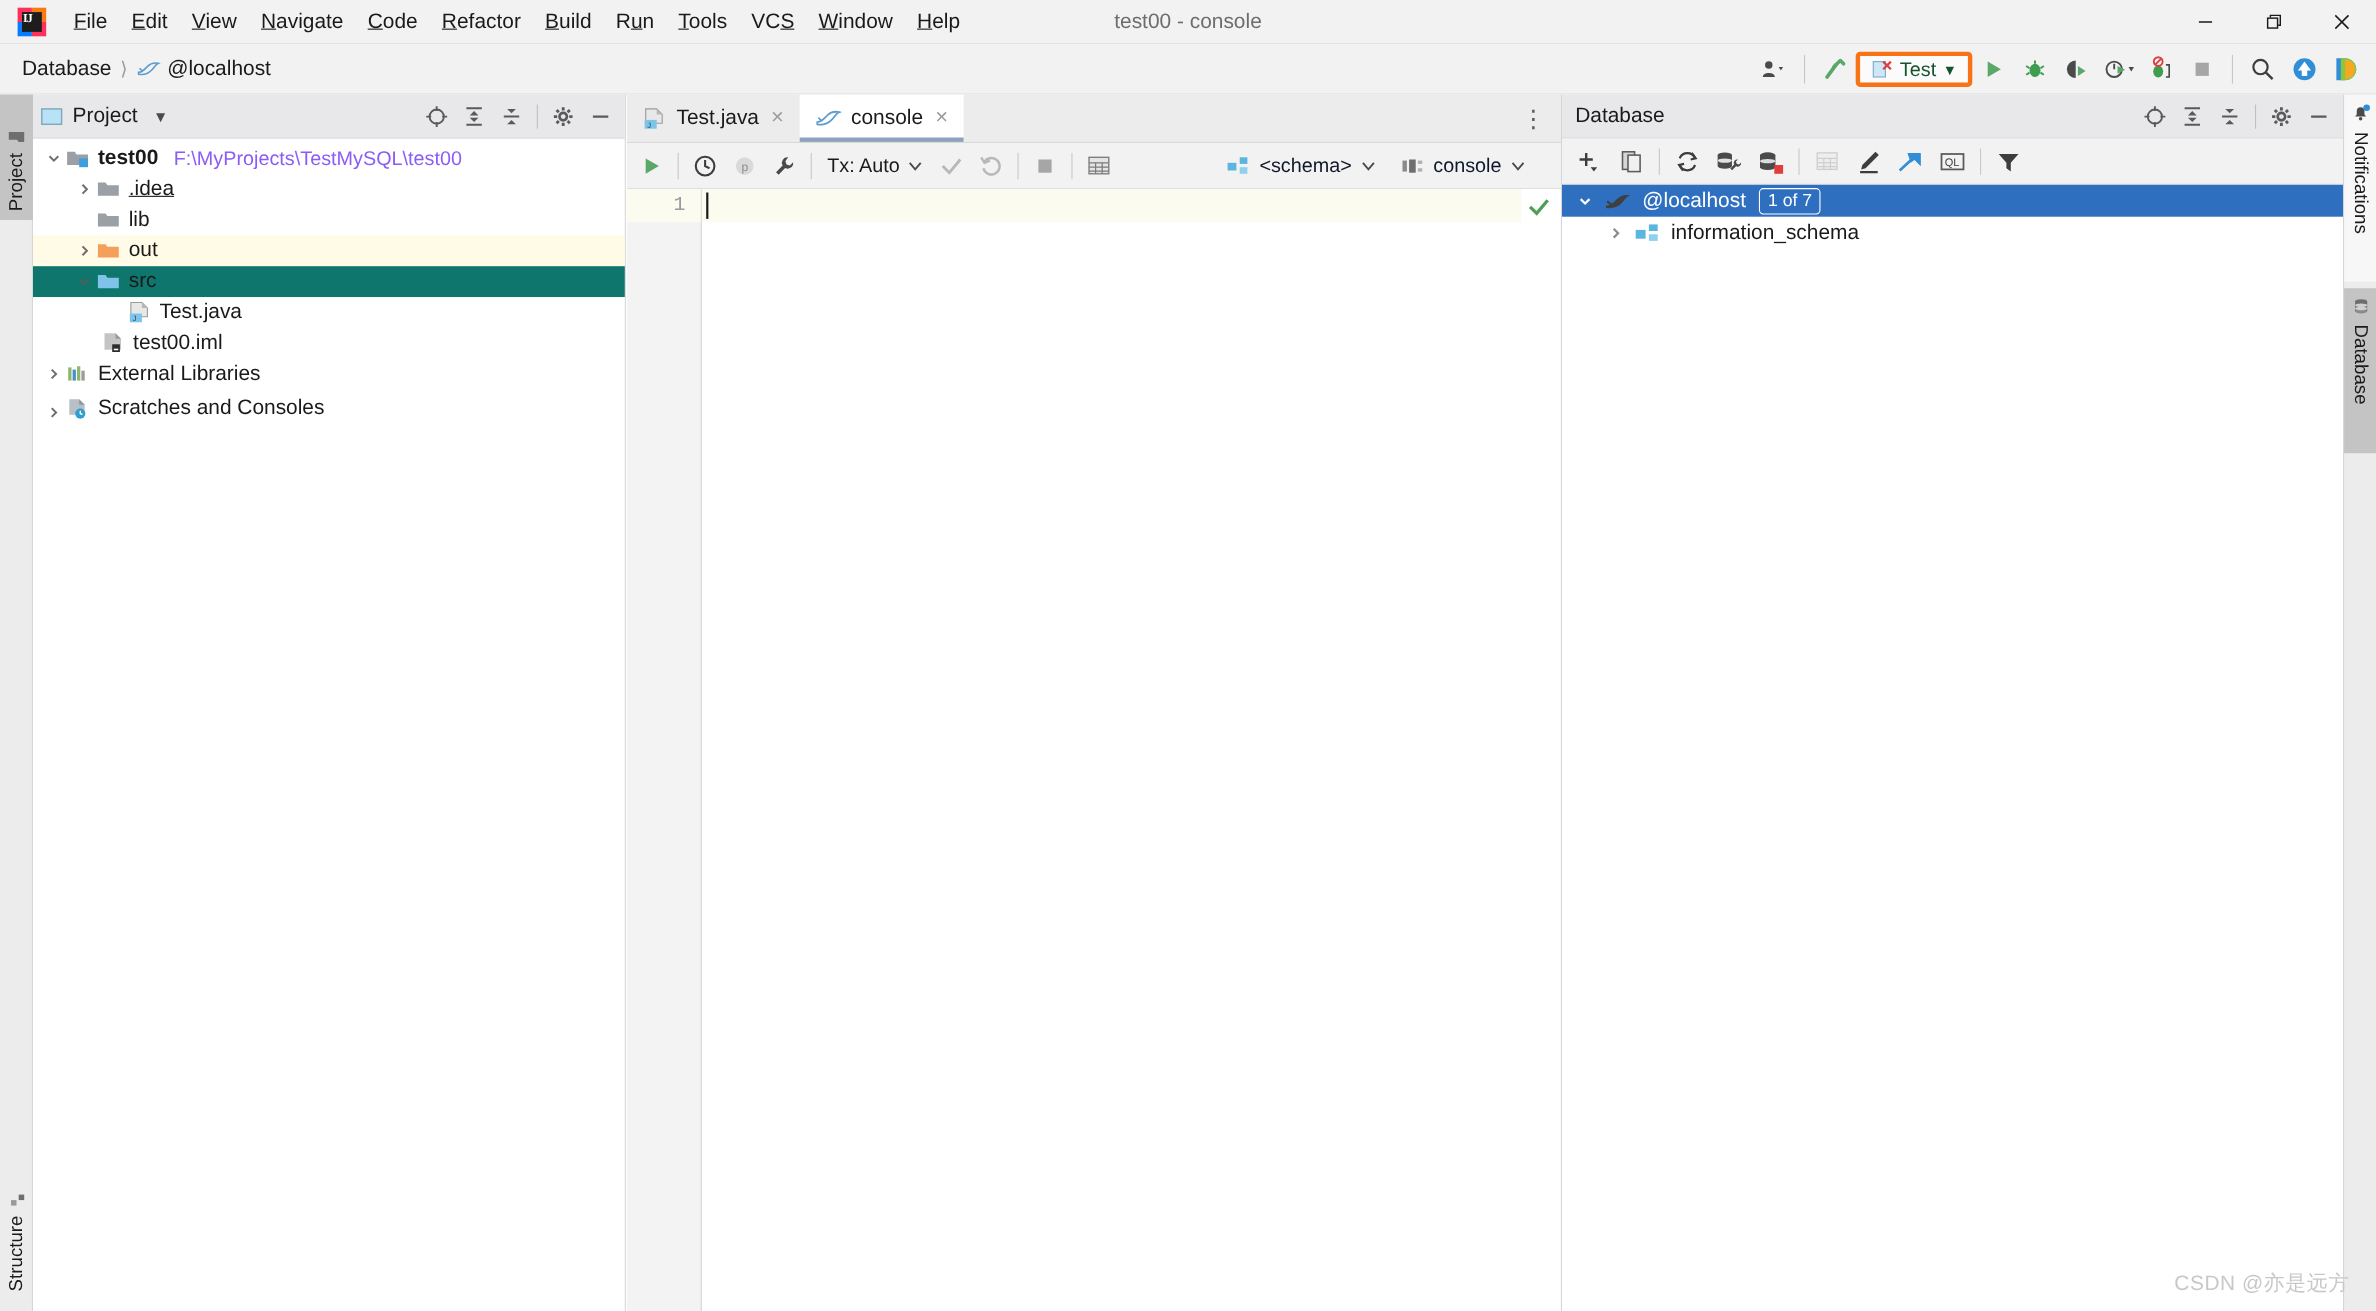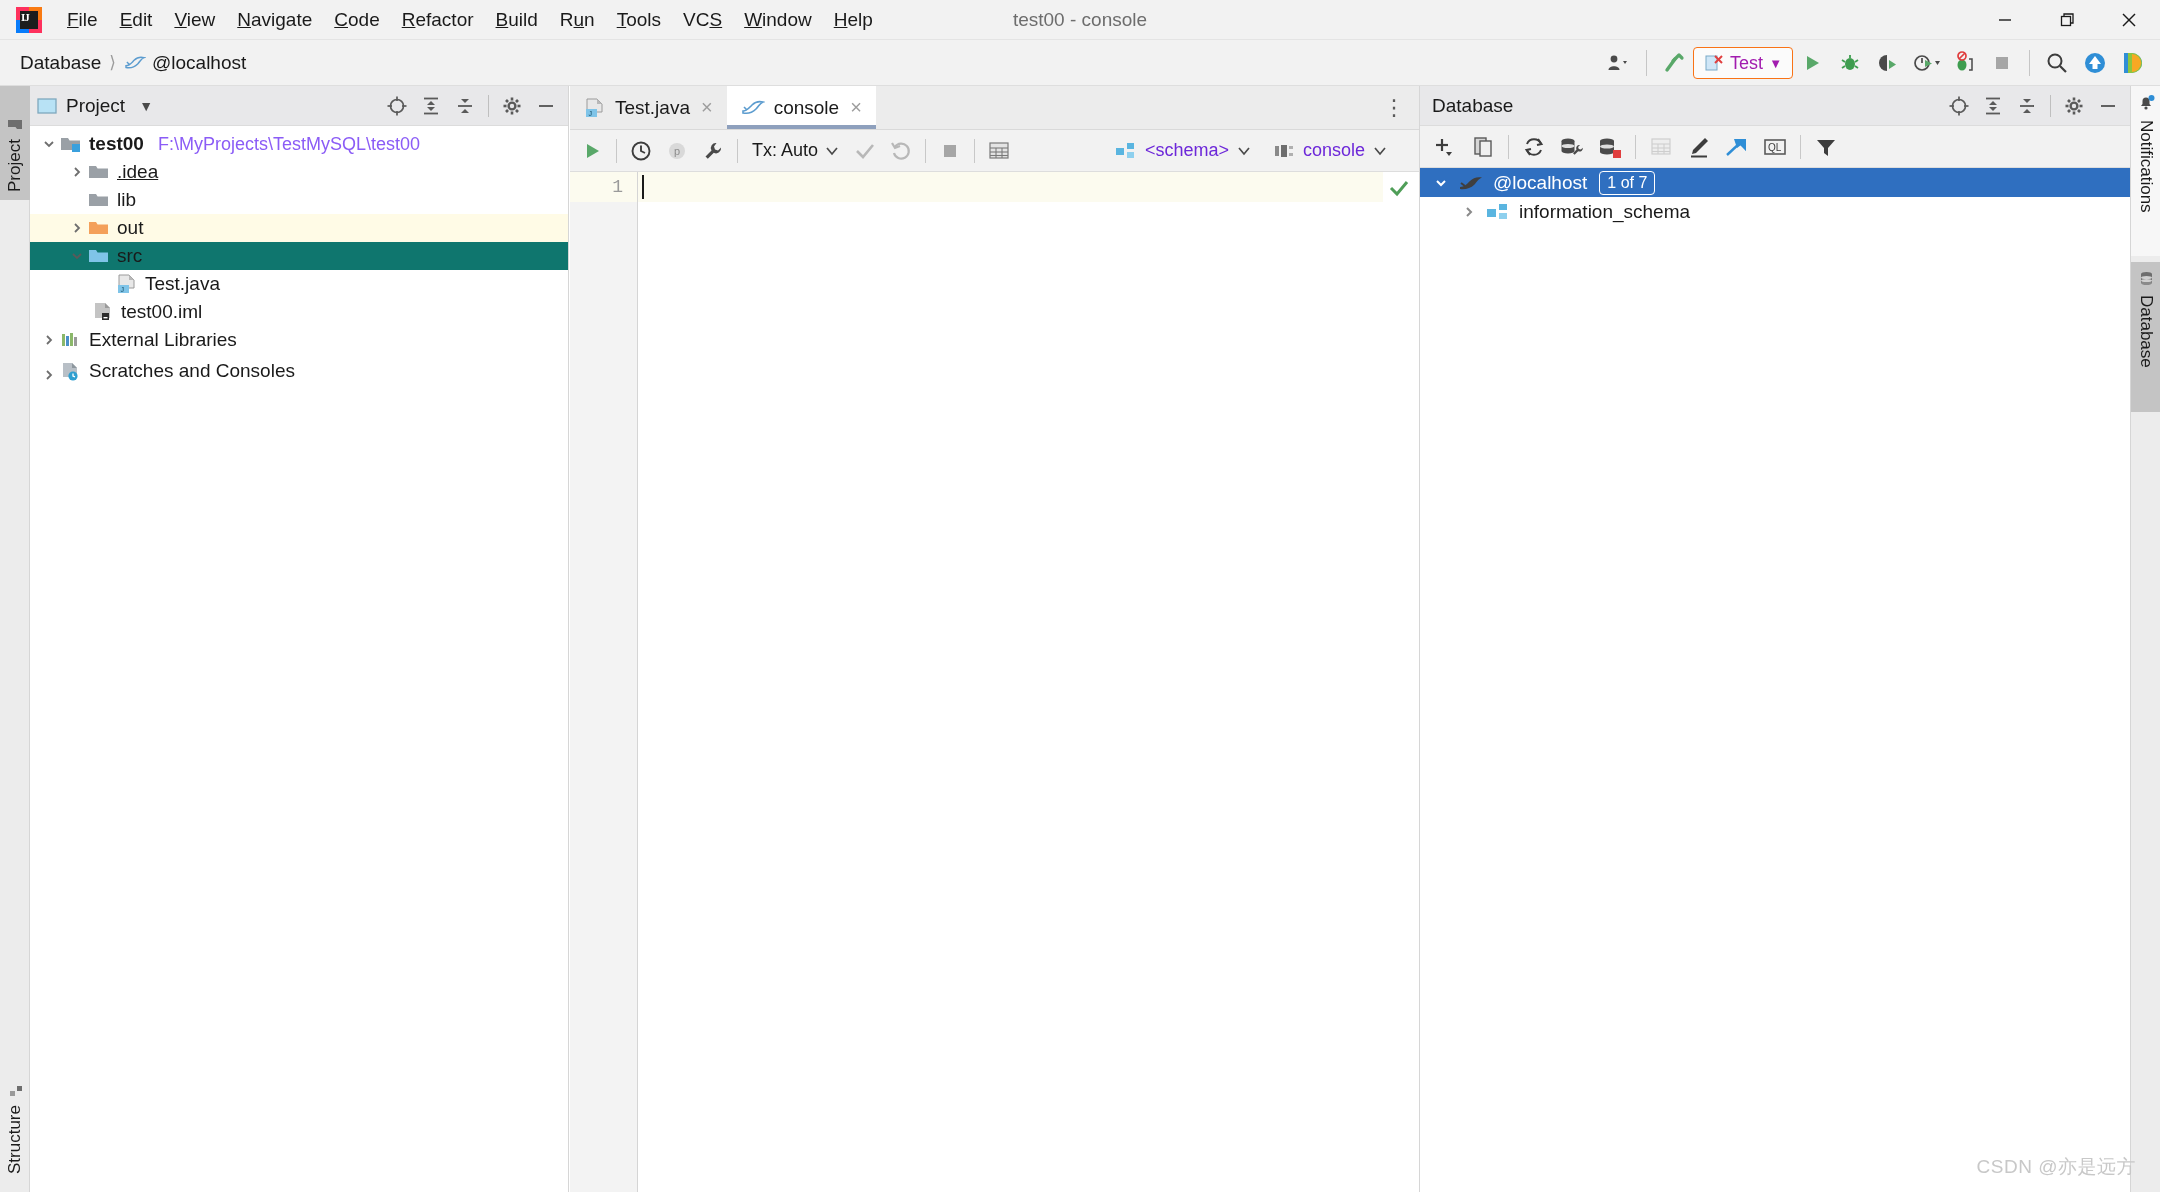--- a/index.html
+++ b/index.html
@@ -50,21 +50,21 @@
   }
   .crumbs { display: flex; align-items: center; margin-left: 14px; }
   .crumb { font-size: 19px; color: #1a1a1a; padding: 3px 6px; display:flex; align-items:center; gap:6px;}
   .crumb-sep { color: #9b9b9b; font-size: 17px; margin: 0 2px; }
 
   .nav-right { position: absolute; right: 0; top: 0; height: 46px; display: flex; align-items: center; padding-right: 8px; }
   .nav-btn { width: 38px; height: 38px; display: flex; align-items: center; justify-content: center; border-radius: 3px;}
   .nav-sep { width: 1px; height: 26px; background: #c6c6c6; margin: 0 8px; }
   .runcfg {
     display: flex; align-items: center; gap: 6px; height: 32px; padding: 0 10px;
-    border: 1px solid #f97316; border-radius: 4px; background: #fbfbfb; font-size: 18px; color:#a21caf;
+    border: 4px solid #f97316; border-radius: 4px; background: #fbfbfb; font-size: 18px; color:#14532d;
   }
 
   
   .stripe-left {
     position: absolute; left: 0; top: 86px; width: 30px; height: 1106px;
     background: #ececec; border-right: 1px solid #d6d6d6;
   }
   .stripe-tab {
     position: absolute; left: 0; width: 30px;
     writing-mode: vertical-rl; transform: rotate(180deg);
@@ -117,21 +117,21 @@
   .etab { display: flex; align-items: center; gap: 9px; padding: 0 14px; font-size: 19px; color: #1a1a1a; position: relative; }
   .etab.active { background: #ffffff; }
   .etab.active::after { content:''; position:absolute; left:0; right:0; bottom:0; height:4px; background:#8ea0bd; }
   .etab .x { color: #9d9d9d; font-size: 20px; margin-left: 2px; }
   .tab-more { margin-left: auto; display: flex; align-items: center; padding: 0 14px; color: #5a5a5a; font-size: 22px; letter-spacing:0; }
 
   .sqlbar { height: 42px; background: #f2f2f2; display: flex; align-items: center; border-bottom: 1px solid #dddddd; padding: 0 4px; }
   .sbtn { width: 36px; height: 34px; display: flex; align-items: center; justify-content: center; border-radius: 3px; }
   .ssep { width: 1px; height: 24px; background: #c8c8c8; margin: 0 6px; }
   .tx-combo { display: flex; align-items: center; gap: 7px; font-size: 18px; color: #1a1a1a; padding: 4px 8px; border-radius:3px;}
-  .combo { display: flex; align-items: center; gap: 8px; font-size: 18px; color: #6d28d9; padding: 4px 8px; border-radius:3px;}
+  .combo { display: flex; align-items: center; gap: 8px; font-size: 18px; color: #0f172a; padding: 4px 8px; border-radius:3px;}
 
   .code-wrap { position: absolute; top: 86px; left: 0; right: 0; bottom: 0; display: flex; background:#ffffff;}
   .gutter { width: 68px; background: #f3f3f3; border-right: 1px solid #d5d5d5; position: relative; }
   .gutter .ln { position:absolute; right: 14px; top: 5px; font-size: 18px; color: #9a9a9a; font-family:"Liberation Mono", monospace;}
   .gutter .cur { position:absolute; left:0; right:0; top:0; height:30px; background:#fcfbef; }
   .code-area { flex: 1; position: relative; }
   .code-area .curline { position: absolute; left: 0; right: 0; top: 0; height: 30px; background: #fcfbef; }
   .caret { position:absolute; left: 4px; top: 3px; width: 2px; height: 24px; background:#1a1a1a; }
   .inspect-strip { position:absolute; right: 0; top: 0; width: 36px; bottom: 0; background: #ffffff; }
   .ok-check { position:absolute; right: 8px; top: 5px; }

